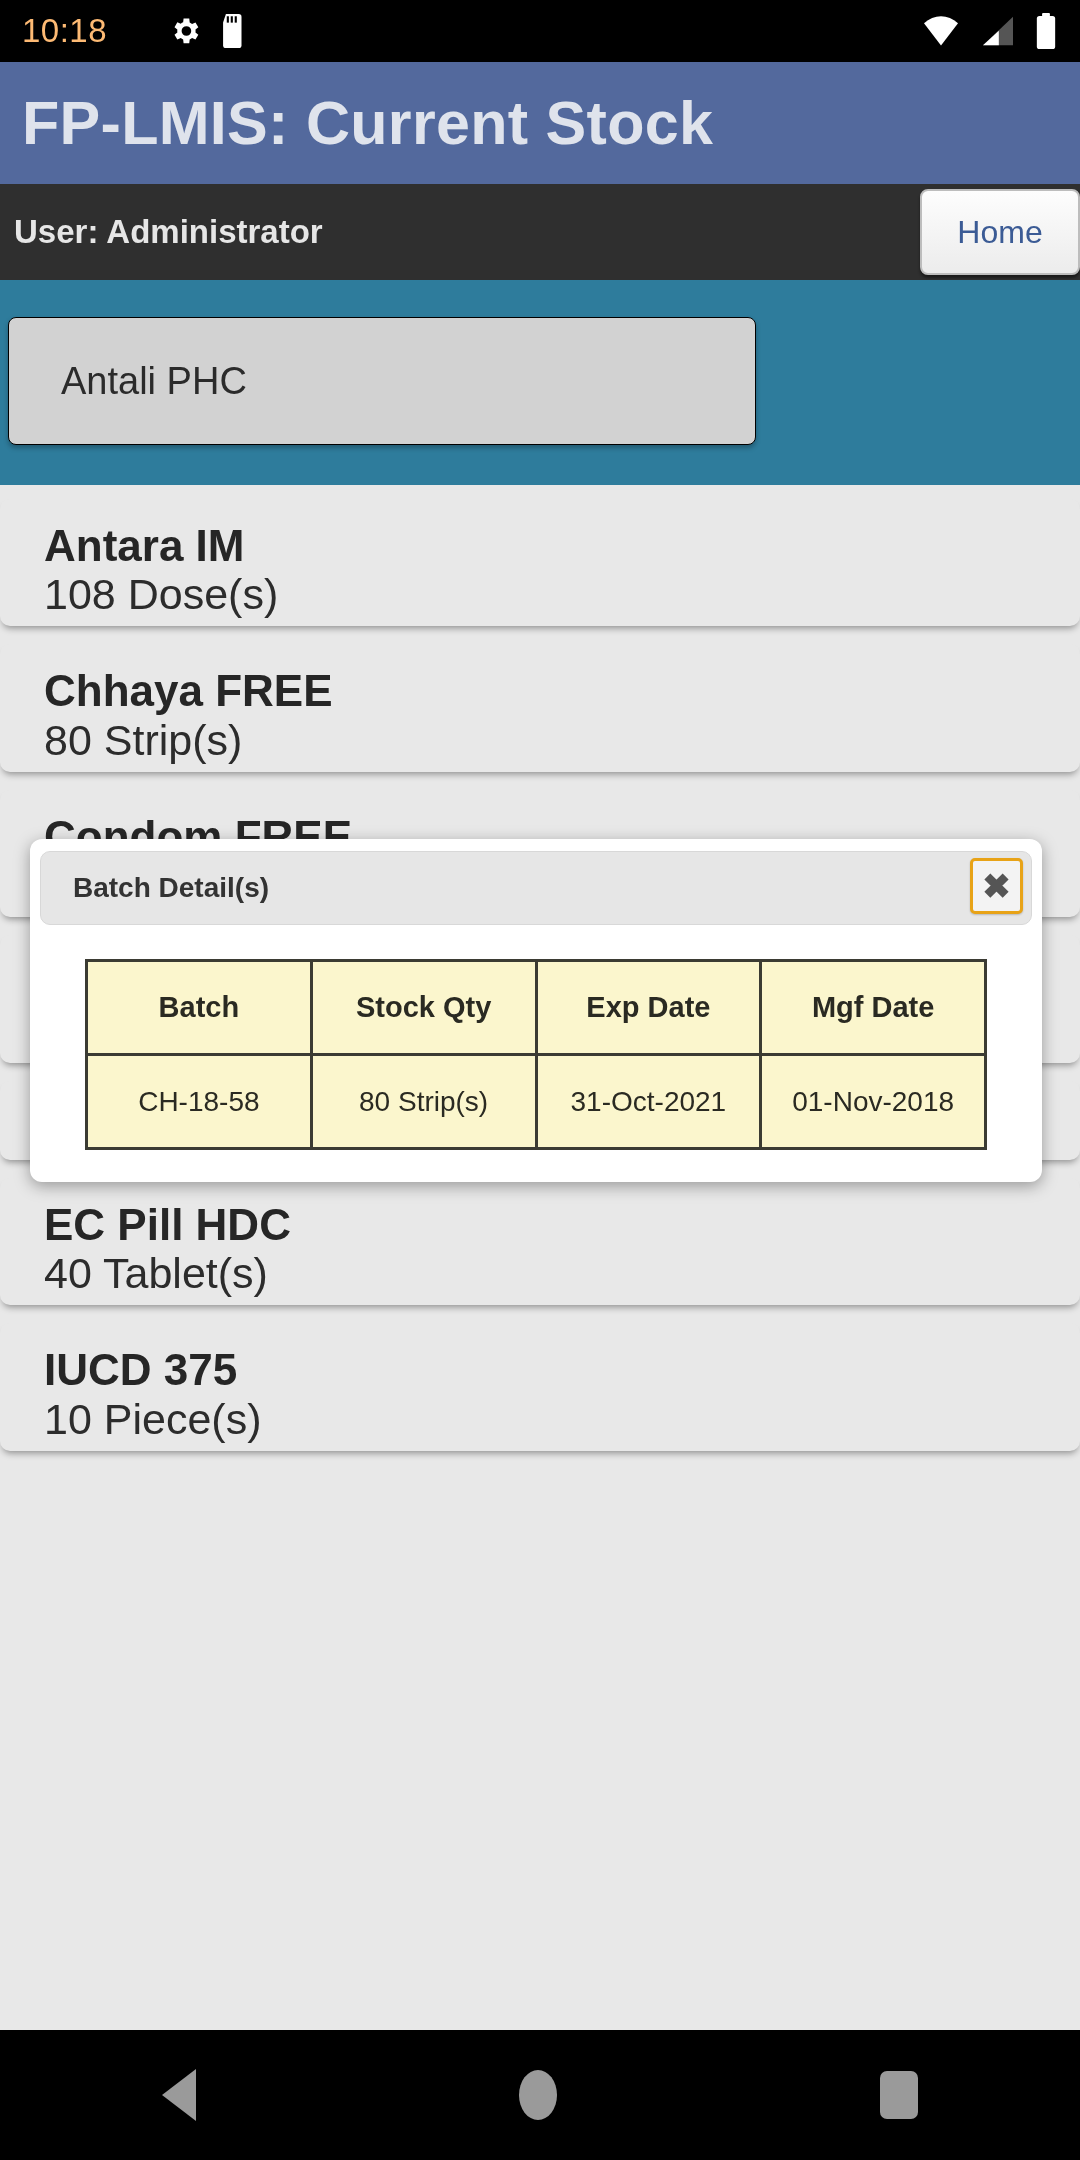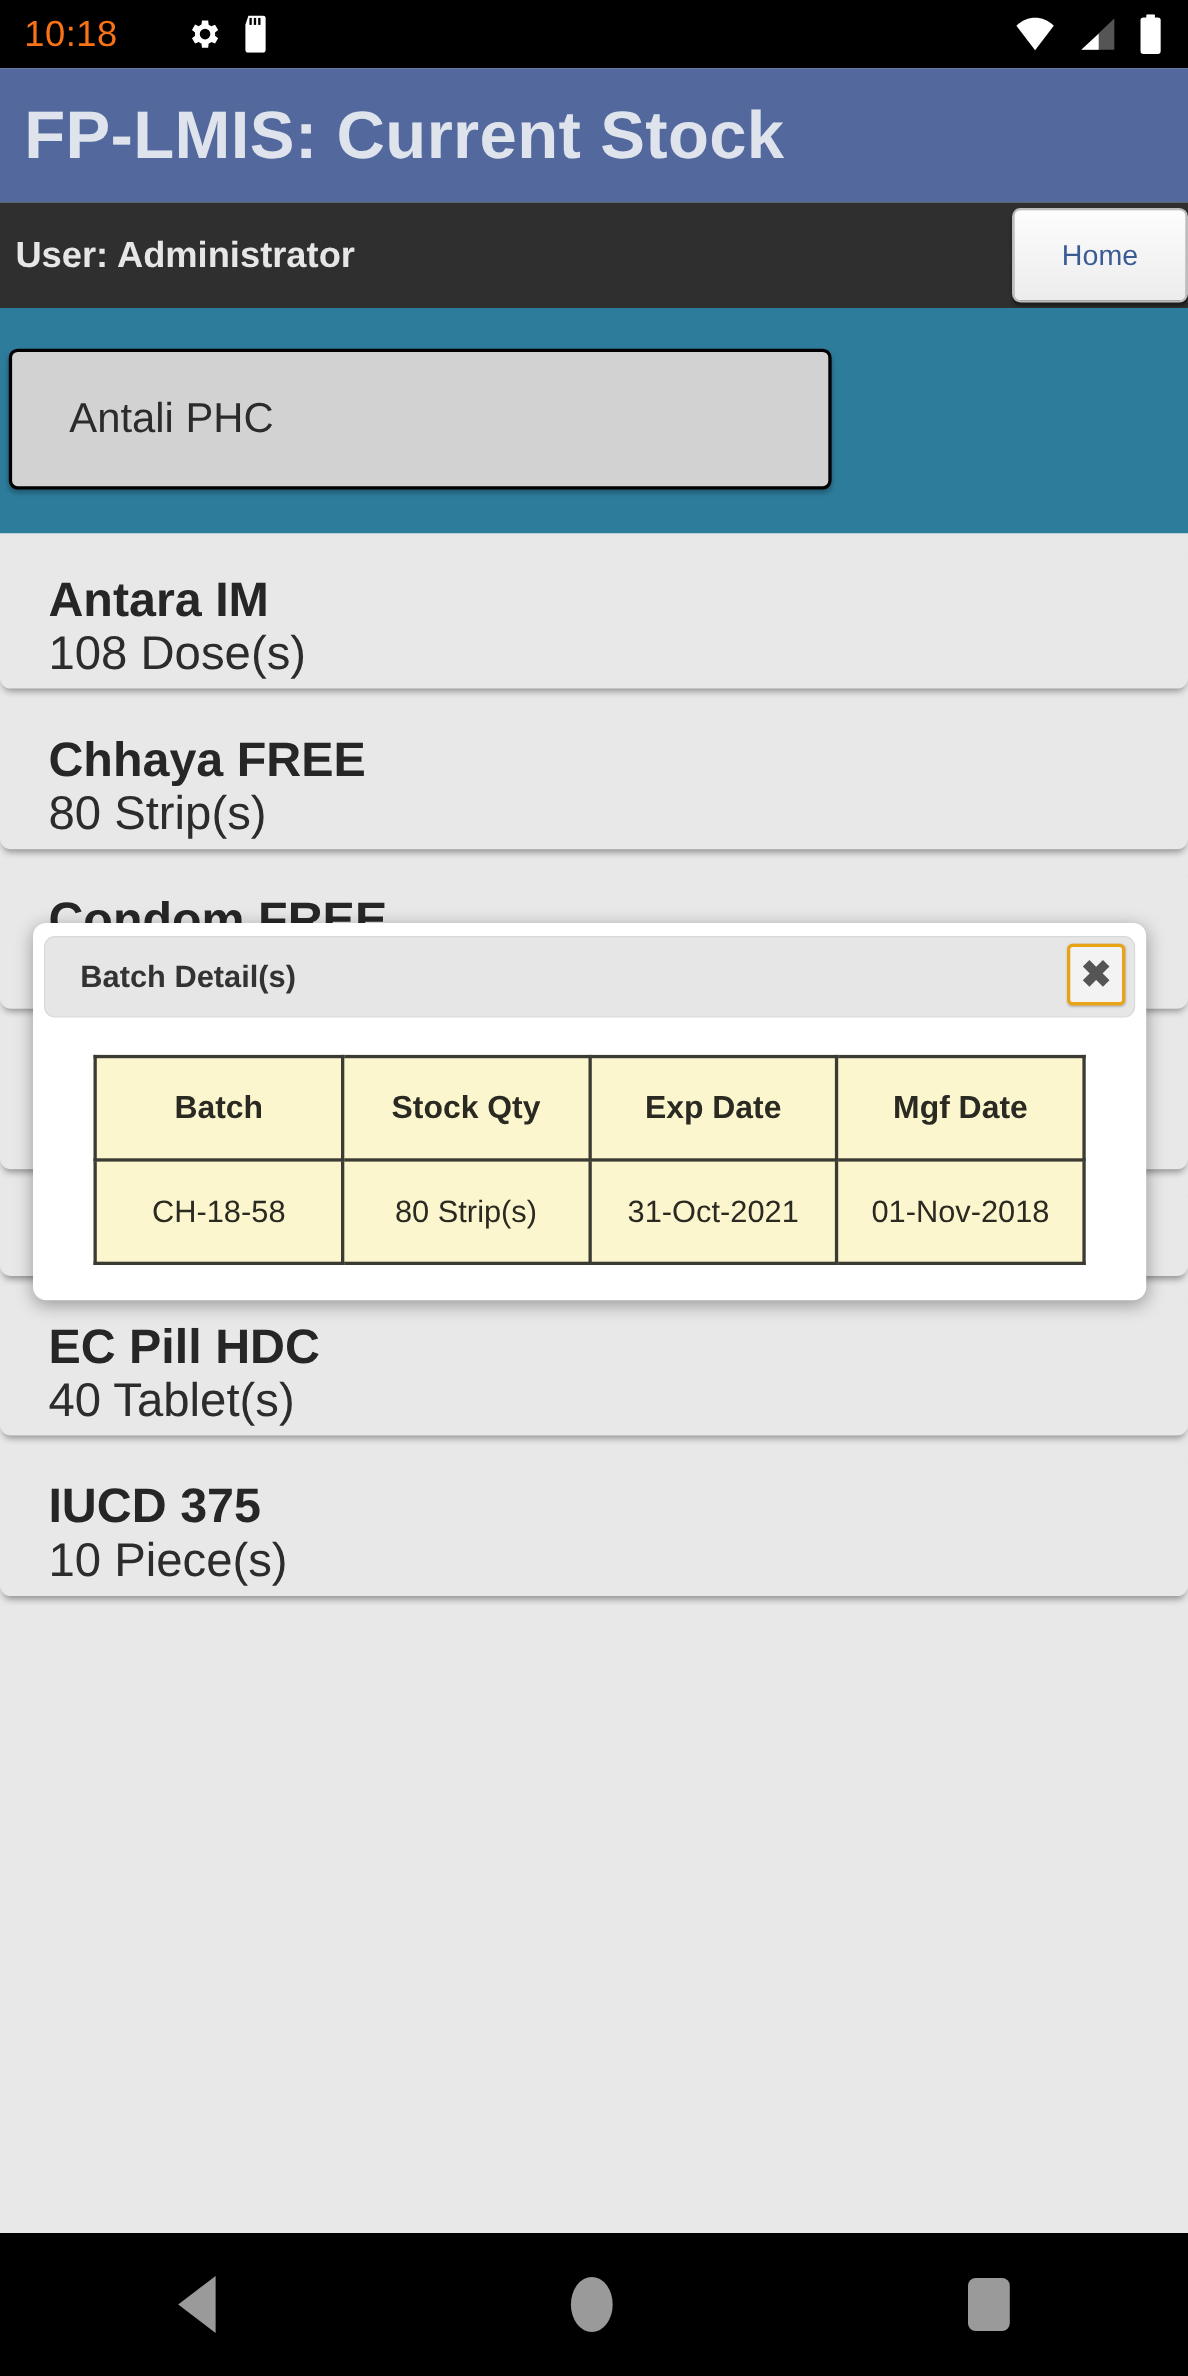--- a/index.html
+++ b/index.html
@@ -7,21 +7,21 @@
     width: 1080px; height: 2160px;
     background: #000;
     font-family: "Liberation Sans", sans-serif;
     overflow: hidden;
   }
   .phone { position: relative; width: 1080px; height: 2160px; background: #e8e8e8; }
 
   
   .statusbar {
     position: absolute; top: 0; left: 0; width: 1080px; height: 62px;
-    background: #000; color: #f97316;
+    background: #000; color: #fdba74;
     display: flex; align-items: center; padding: 0 22px; gap: 39px;
   }
   .sb-time { font-size: 33px; font-weight: 500; letter-spacing: .5px; margin-right: 22px; }
   .sb-left-icons { display: flex; align-items: center; gap: 18px; }
   .sb-spacer { flex: 1; }
   .sb-right-icons { display: flex; align-items: center; gap: 16px; }
   .ico { display: inline-block; line-height: 0; }
 
   
   .appbar {
@@ -39,33 +39,33 @@
     background: #2f2f2f;
     display: flex; align-items: center; padding: 0 0 0 14px;
   }
   .user-label { color: #e6e6e6; font-size: 33px; font-weight: bold; }
   .ub-spacer { flex: 1; }
   .home-btn {
     min-width: 160px; height: 86px;
     background: linear-gradient(#fdfdfd,#ececec);
     border: 2px solid #bdbdbd; border-radius: 8px;
     box-shadow: 0 3px 3px rgba(0,0,0,.45);
-    color: #3b5b95; font-size: 26px; font-weight: 500;
+    color: #3b5b95; font-size: 32px; font-weight: 500;
     display: flex; align-items: center; justify-content: center;
     padding: 0 16px;
   }
 
   
   .facility-band {
     position: absolute; top: 280px; left: 0; width: 1080px; height: 205px;
     background: #2e7c9c;
   }
   .facility-box {
     position: absolute; top: 37px; left: 8px; width: 748px; height: 128px;
-    background: #d2d2d2; border: 3px solid #000000; border-radius: 8px;
+    background: #d2d2d2; border: 1px solid #000000; border-radius: 8px;
     box-shadow: 0 3px 5px rgba(0,0,0,.28);
     display: flex; align-items: center; padding-left: 52px;
   }
   .facility-text { color: #2b2b2b; font-size: 38px; }
 
   
   .list-area {
     position: absolute; top: 485px; left: 0; width: 1080px; height: 1545px;
     background: #e8e8e8; overflow: hidden;
   }

